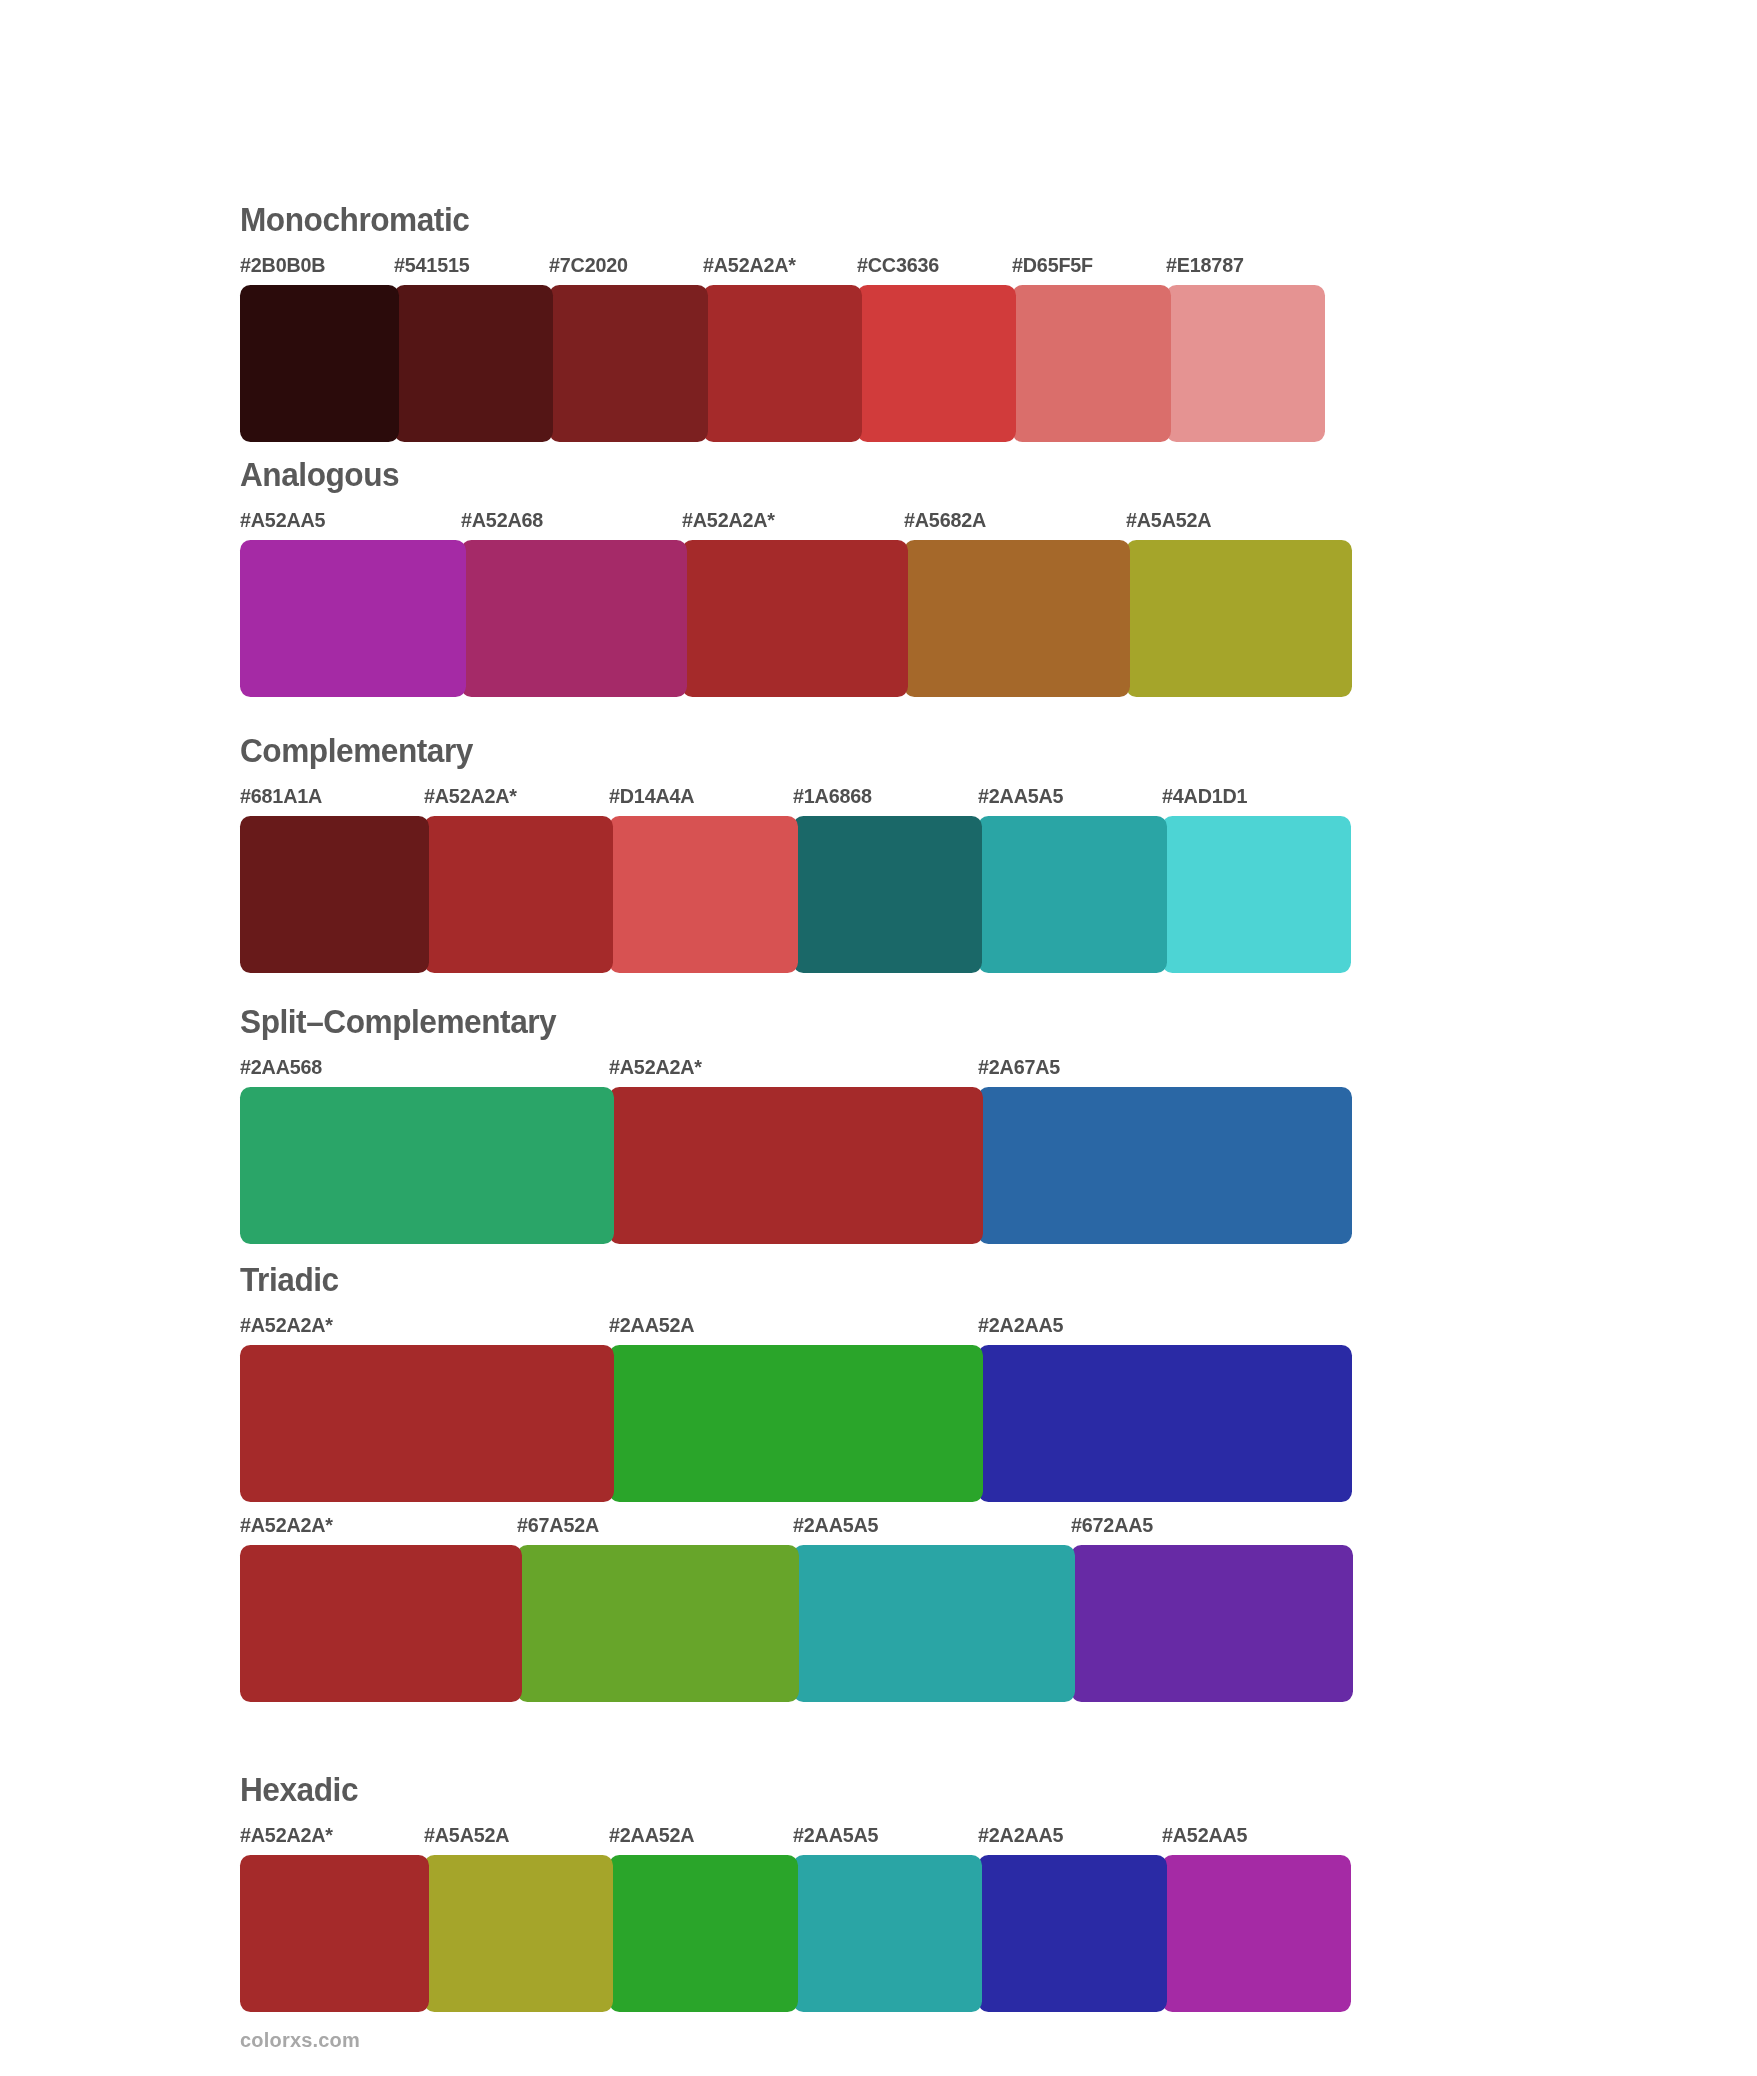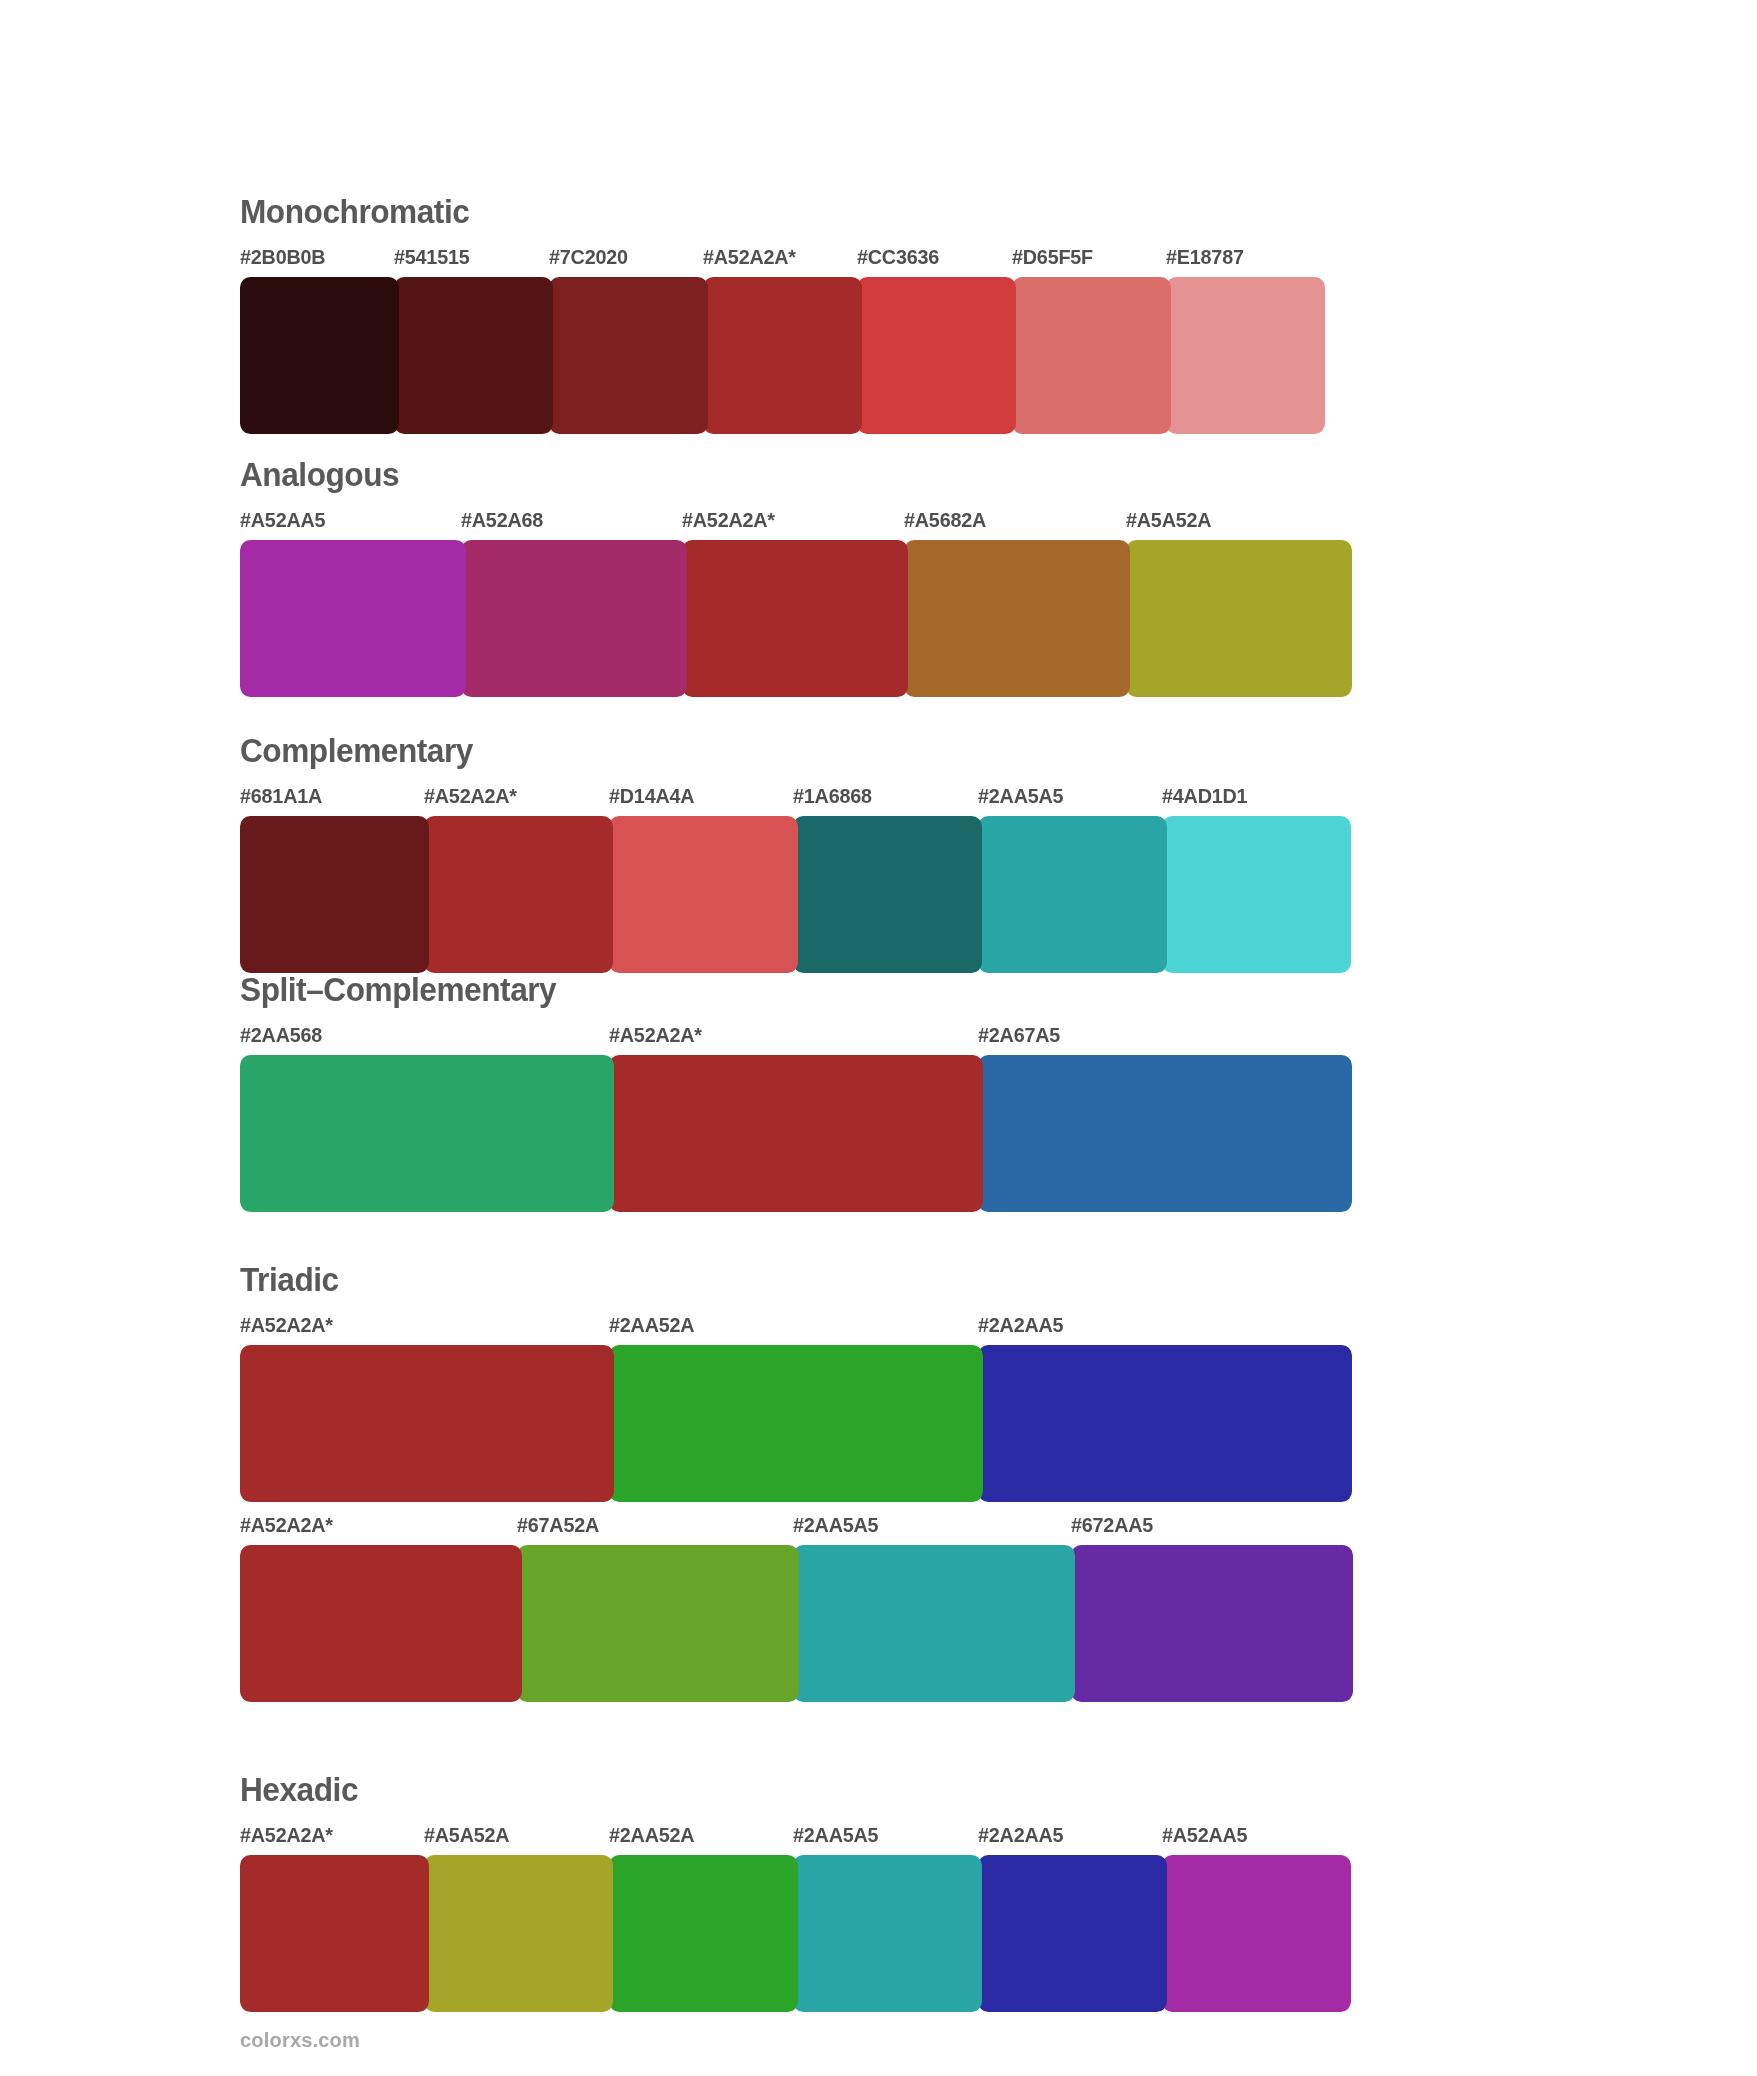--- a/index.html
+++ b/index.html
@@ -112,21 +112,21 @@
     white-space: nowrap;
   }
 </style>
 </head>
 <body>
 
 <div class="page">
 
 
   <div id="sections-host">
-      <div class="section" style="top: 192px; width: 1081px;">
+      <div class="section" style="top: 200px; width: 1081px;">
         <div class="section-heading">Monochromatic</div>
         <div class="labels-row">
           <div class="hex-label" style="left: 0px;">#2B0B0B</div>
           <div class="hex-label" style="left: 154px;">#541515</div>
           <div class="hex-label" style="left: 309px;">#7C2020</div>
           <div class="hex-label" style="left: 463px;">#A52A2A*</div>
           <div class="hex-label" style="left: 617px;">#CC3636</div>
           <div class="hex-label" style="left: 772px;">#D65F5F</div>
           <div class="hex-label" style="left: 926px;">#E18787</div>
         </div>
@@ -169,21 +169,21 @@
         </div>
         <div class="swatch-row" style="height: 157px;">
           <div class="swatch" title="#681A1A" style="left: 0px; width: 189px; height: 157px; background: rgb(104, 26, 26); z-index: 6;"></div>
           <div class="swatch" title="#A52A2A*" style="left: 184px; width: 189px; height: 157px; background: rgb(165, 42, 42); z-index: 5;"></div>
           <div class="swatch" title="#D14A4A" style="left: 369px; width: 189px; height: 157px; background: rgb(215, 82, 82); z-index: 4;"></div>
           <div class="swatch" title="#1A6868" style="left: 553px; width: 189px; height: 157px; background: rgb(26, 104, 104); z-index: 3;"></div>
           <div class="swatch" title="#2AA5A5" style="left: 738px; width: 189px; height: 157px; background: rgb(42, 165, 165); z-index: 2;"></div>
           <div class="swatch" title="#4AD1D1" style="left: 922px; width: 189px; height: 157px; background: rgb(77, 212, 212); z-index: 1;"></div>
         </div>
       </div>
-      <div class="section" style="top: 970px; width: 1107px;">
+      <div class="section" style="top: 1002px; width: 1107px;">
         <div class="section-heading">Split–Complementary</div>
         <div class="labels-row">
           <div class="hex-label" style="left: 0px;">#2AA568</div>
           <div class="hex-label" style="left: 369px;">#A52A2A*</div>
           <div class="hex-label" style="left: 738px;">#2A67A5</div>
         </div>
         <div class="swatch-row" style="height: 157px;">
           <div class="swatch" title="#2AA568" style="left: 0px; width: 374px; height: 157px; background: rgb(42, 165, 104); z-index: 3;"></div>
           <div class="swatch" title="#A52A2A*" style="left: 369px; width: 374px; height: 157px; background: rgb(165, 42, 42); z-index: 2;"></div>
           <div class="swatch" title="#2A67A5" style="left: 738px; width: 374px; height: 157px; background: rgb(42, 103, 165); z-index: 1;"></div>

